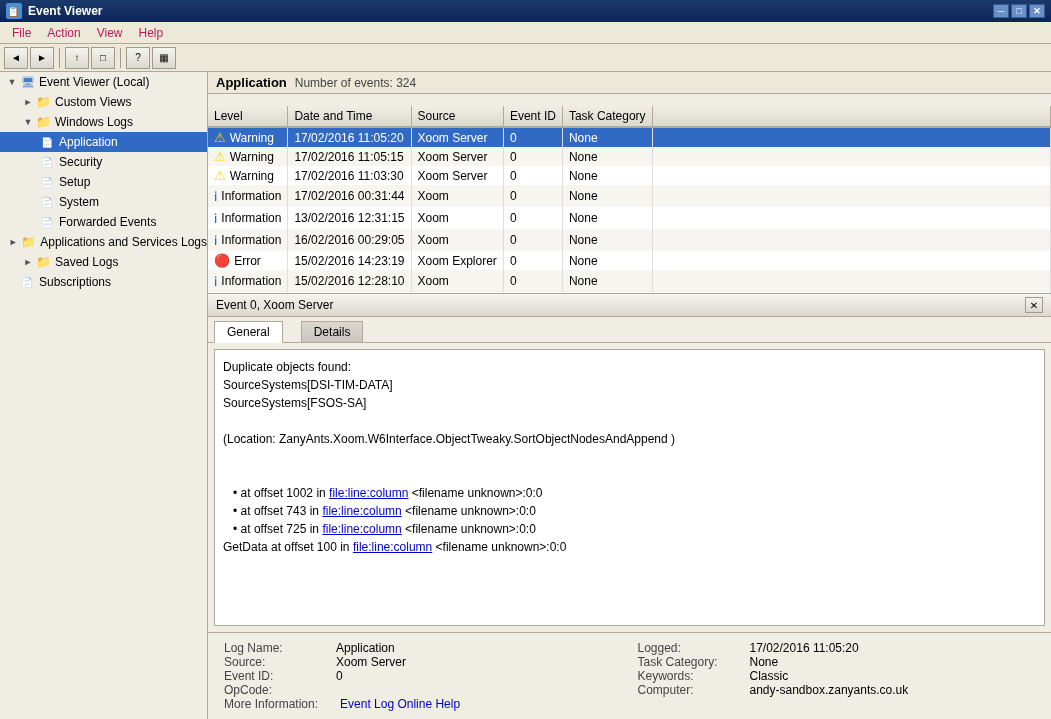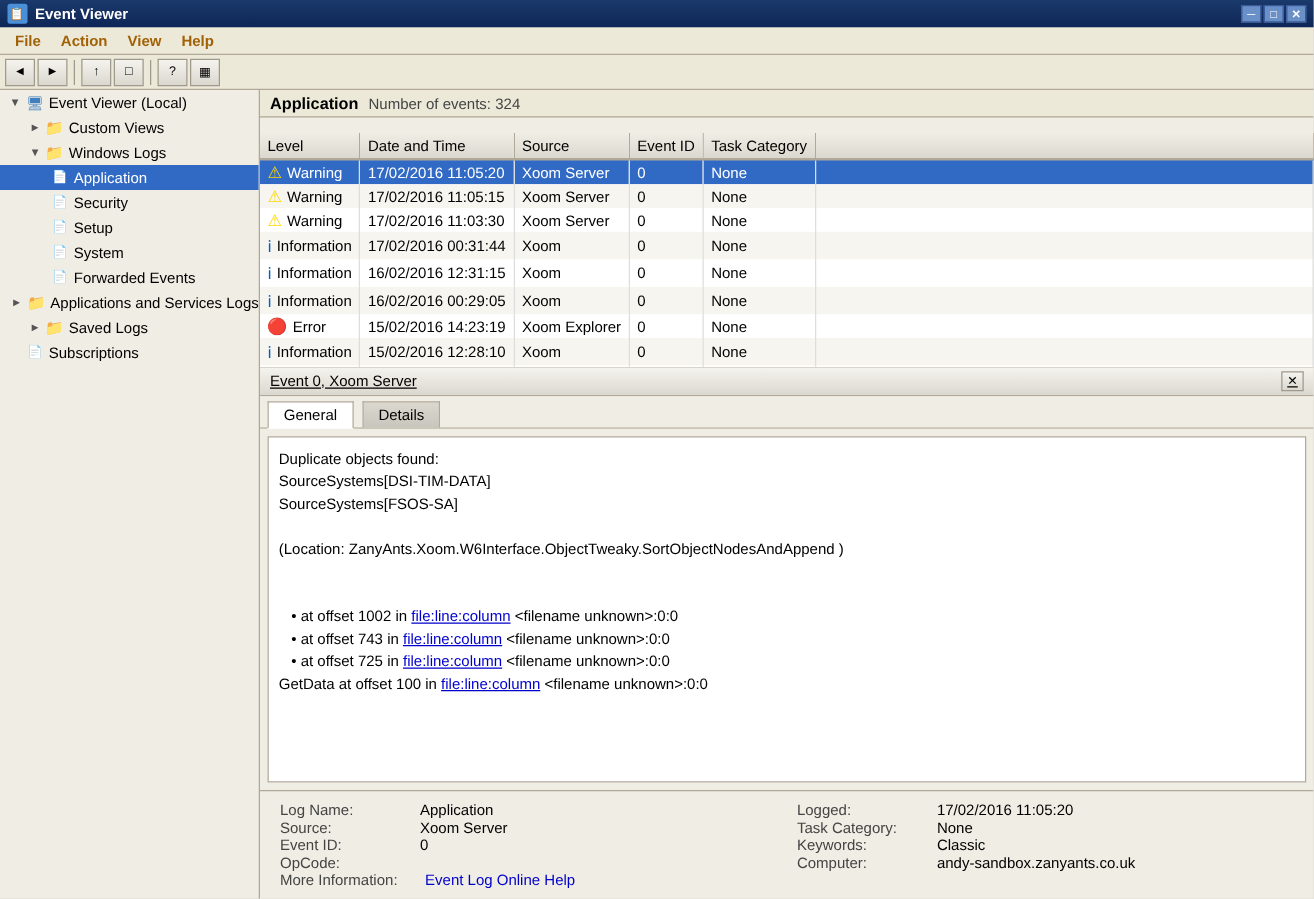--- a/index.html
+++ b/index.html
@@ -39,22 +39,21 @@
       border-bottom: 1px solid #b0a898;
       height: 22px;
       display: flex;
       align-items: center;
       padding: 0 4px;
     }
     .menu-item {
       padding: 2px 8px;
       cursor: pointer;
       font-size: 12px;
-      color: #a16207;
-      font-weight: bold;
+      color: #be185d;
     }
 
     
     #toolbar {
       background: #ece9d8;
       border-bottom: 1px solid #b0a898;
       height: 28px;
       display: flex;
       align-items: center;
       padding: 0 4px;
@@ -174,38 +173,37 @@
       overflow: hidden;
     }
     #detail-titlebar {
       background: linear-gradient(to bottom, #f5f3ee, #dbd8cf);
       border-bottom: 1px solid #b0a898;
       padding: 3px 8px;
       display: flex;
       align-items: center;
       justify-content: space-between;
       font-size: 12px;
-      text-decoration: underline;
     }
     #detail-close-btn {
       width: 18px; height: 16px;
       background: linear-gradient(to bottom, #f5f3ee, #dbd8cf);
       border: 1px solid #a0998e;
       cursor: pointer;
       display: flex; align-items: center; justify-content: center;
       font-size: 10px;
     }
 
     
     #detail-tabs {
       background: #f0ede4;
       border-bottom: 1px solid #b0a898;
       padding: 4px 6px 0;
       display: flex;
-      gap: 7px;
+      gap: 18px;
     }
     .tab-btn {
       padding: 3px 12px;
       border: 1px solid #b0a898;
       background: linear-gradient(to bottom, #dbd8cf, #c8c5bc);
       cursor: pointer;
       font-size: 12px;
       border-bottom: none;
     }
     .tab-btn.active {
@@ -435,21 +433,21 @@
       <td>None</td>
       <td></td>
     </tr>
             <tr>
       <td>
                 <div class="level-cell">
                   <span class="info-icon">ℹ</span>
                   <span>Information</span>
                 </div>
               </td>
-      <td>16/02/2016 12:31:15</td>
+      <td>13/02/2016 12:31:15</td>
       <td>Xoom</td>
       <td>0</td>
       <td>None</td>
       <td></td>
     </tr>
             <tr>
       <td>
                 <div class="level-cell">
                   <span class="info-icon">ℹ</span>
                   <span>Information</span>

